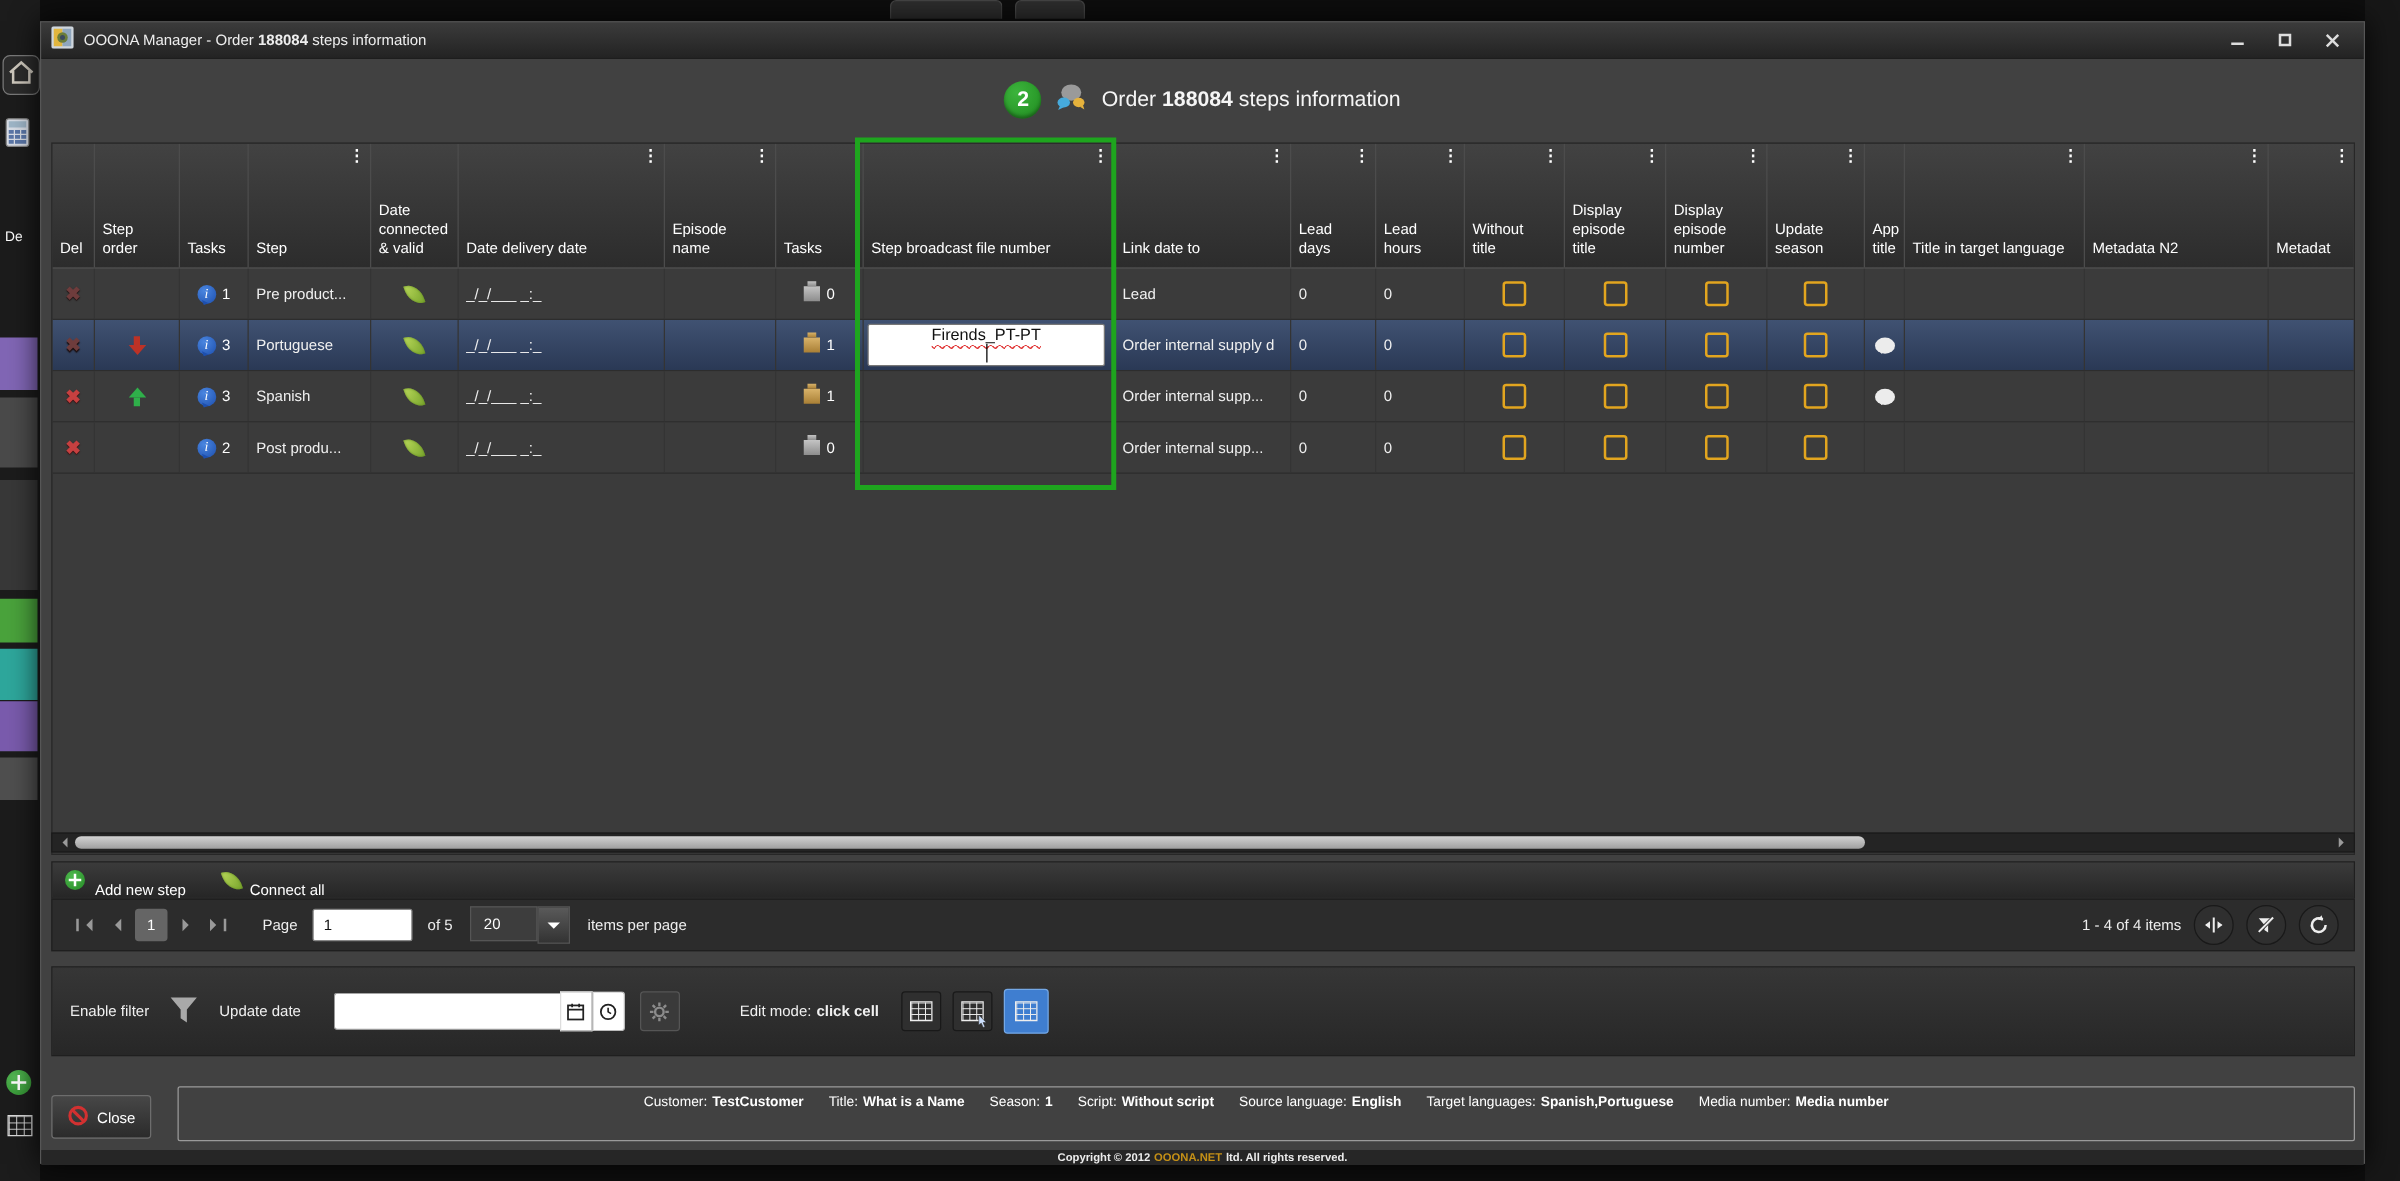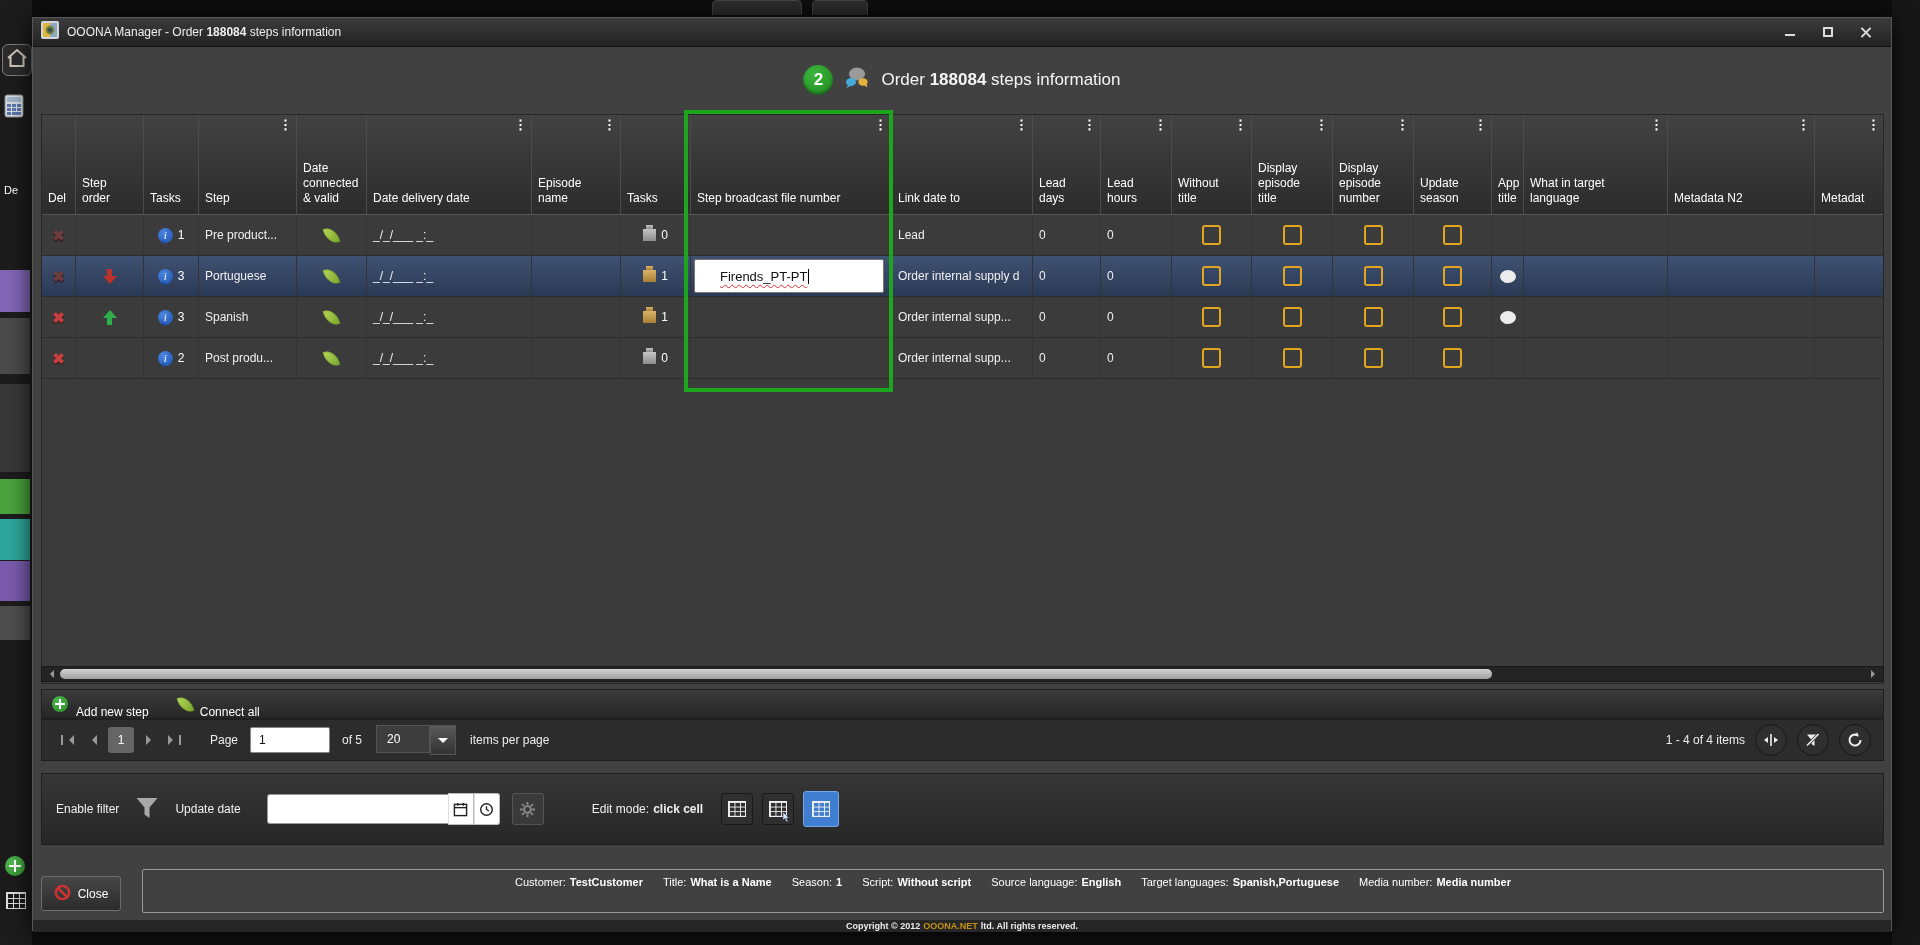--- a/index.html
+++ b/index.html
@@ -65,21 +65,21 @@
   .info-ico::after{content:"";position:absolute;bottom:-4px;left:2px;border:3px solid transparent;border-top-color:#1d4fae;transform:rotate(25deg);}
   .cnt{color:#fff;font-size:12px;}
   .leaf{width:13px;height:17px;background:linear-gradient(135deg,#b9d85a,#79a52d);border-radius:0 90% 0 90%;transform:rotate(-18deg);box-shadow:inset 0 0 2px #5d8420;}
   .blk{width:13px;height:12px;margin-right:5px;position:relative;flex:none;}
   .blk::before{content:"";position:absolute;top:-4px;left:3px;width:7px;height:4px;background:inherit;}
   .blk.gold{background:linear-gradient(#d9b36a,#a97f35);}
   .blk.gray{background:linear-gradient(#c4c4c4,#8d8d8d);}
   .cb{width:15px;height:16px;border:2px solid #e2a51f;border-radius:3px;}
   .bub{width:16px;height:13px;background:#ececec;border-radius:50%;position:relative;}
   .bub::after{content:"";position:absolute;left:1px;bottom:-4px;border:4px solid transparent;border-top-color:#ececec;transform:rotate(18deg);}
-  .editfield{position:absolute;left:3px;right:7px;top:3px;bottom:3px;background:#fff;border:1px solid #777;border-radius:2px;display:flex;align-items:center;padding:0 25px;}
+  .editfield{position:absolute;left:3px;right:7px;top:3px;bottom:3px;background:#fff;border:1px solid #777;border-radius:2px;display:flex;align-items:center;padding:0 4px;flex-direction:column;}
   .misspell{color:#111;font-size:13px;text-decoration:underline wavy #e03030 1px;text-underline-offset:3px;}
   .caret{width:1px;height:15px;background:#000;margin-left:1px;}
   .green-box{position:absolute;left:651px;top:92px;width:209px;height:282px;border:4px solid #1ea51e;box-sizing:border-box;pointer-events:none;}
   
   .h-scroll{position:absolute;left:8px;top:648px;width:1843px;height:16px;background:#242424;border:1px solid #1a1a1a;box-sizing:border-box;}
   .sb-arrow{position:absolute;top:0;width:16px;height:14px;display:flex;align-items:center;justify-content:center;}
   .sb-arrow.l{left:0;} .sb-arrow.r{right:0;}
   .sb-arrow.l::after{content:"";border:4px solid transparent;border-right-color:#9a9a9a;}
   .sb-arrow.r::after{content:"";border:4px solid transparent;border-left-color:#9a9a9a;}
   .sb-thumb{position:absolute;left:18px;width:1432px;top:2px;height:10px;background:linear-gradient(#d2d2d2,#9f9f9f);border-radius:5px;}
@@ -268,21 +268,21 @@
             <div class="col-menu">⋮</div>
           </div>
           <div class="h-cell" style="width: 78px;">
             <div class="h-label">Update season</div>
             <div class="col-menu">⋮</div>
           </div>
           <div class="h-cell" style="width: 32px;">
             <div class="h-label">App title</div>
           </div>
           <div class="h-cell" style="width: 144px;">
-            <div class="h-label">What in target language</div>
+            <div class="h-label">Title in target language</div>
             <div class="col-menu">⋮</div>
           </div>
           <div class="h-cell" style="width: 147px;">
             <div class="h-label">Metadata N2</div>
             <div class="col-menu">⋮</div>
           </div>
           <div class="h-cell" style="width: 70px;">
             <div class="h-label">Metadat</div>
             <div class="col-menu">⋮</div>
           </div>

